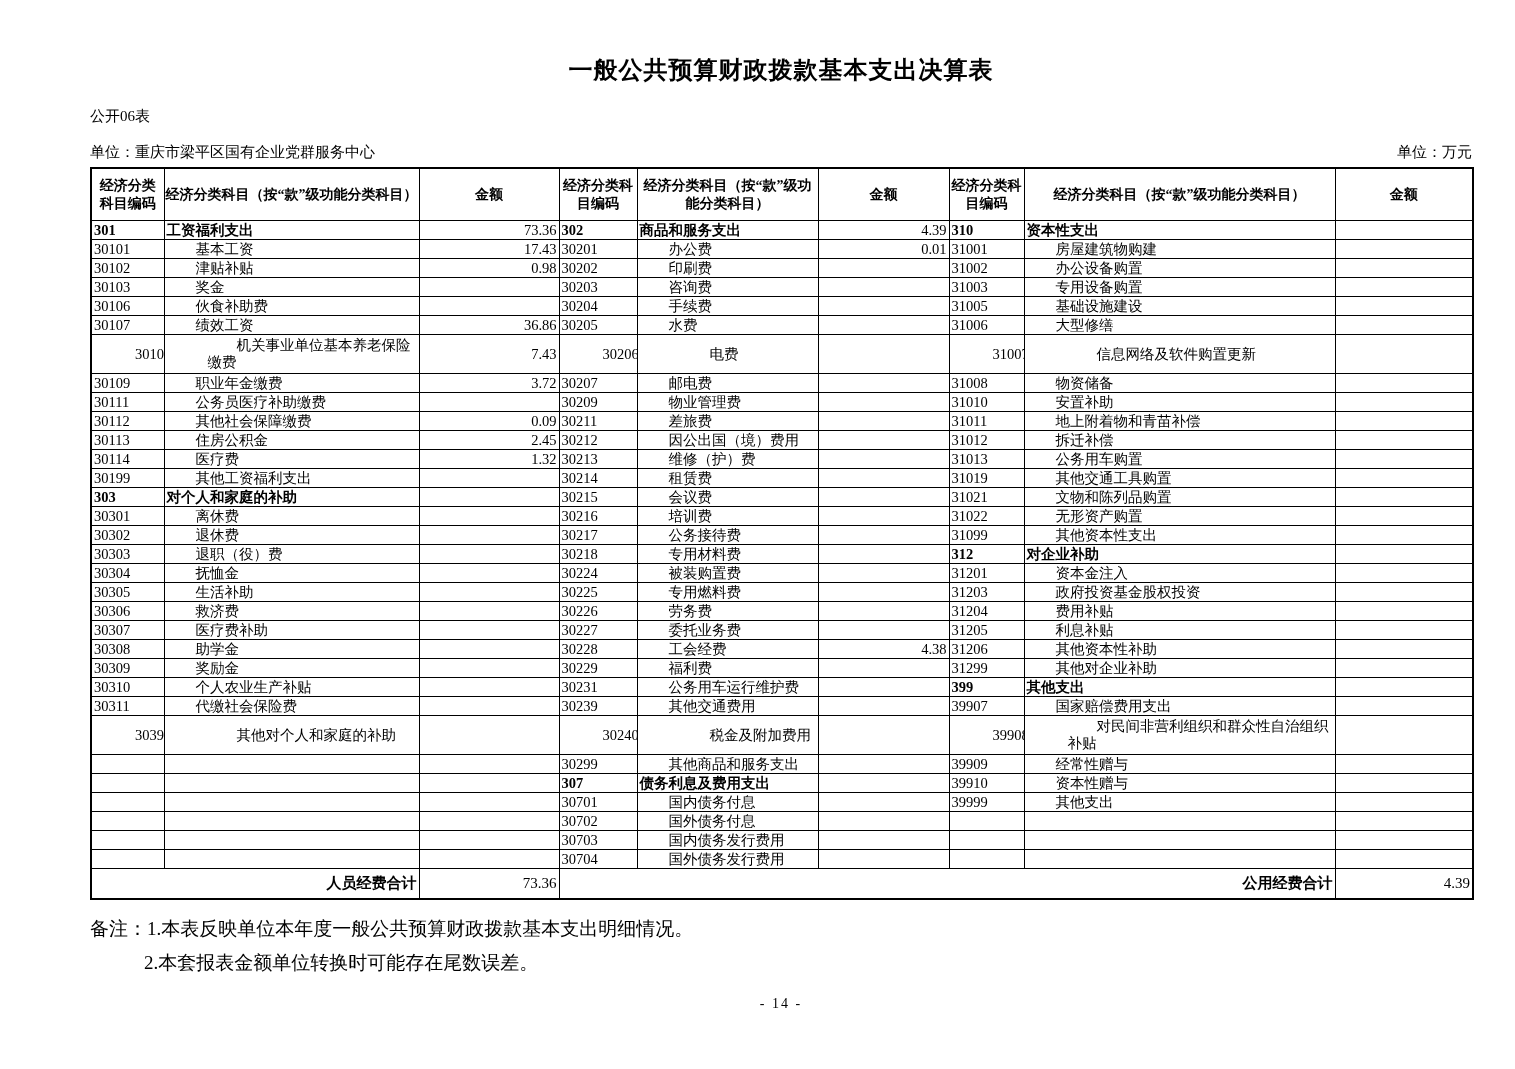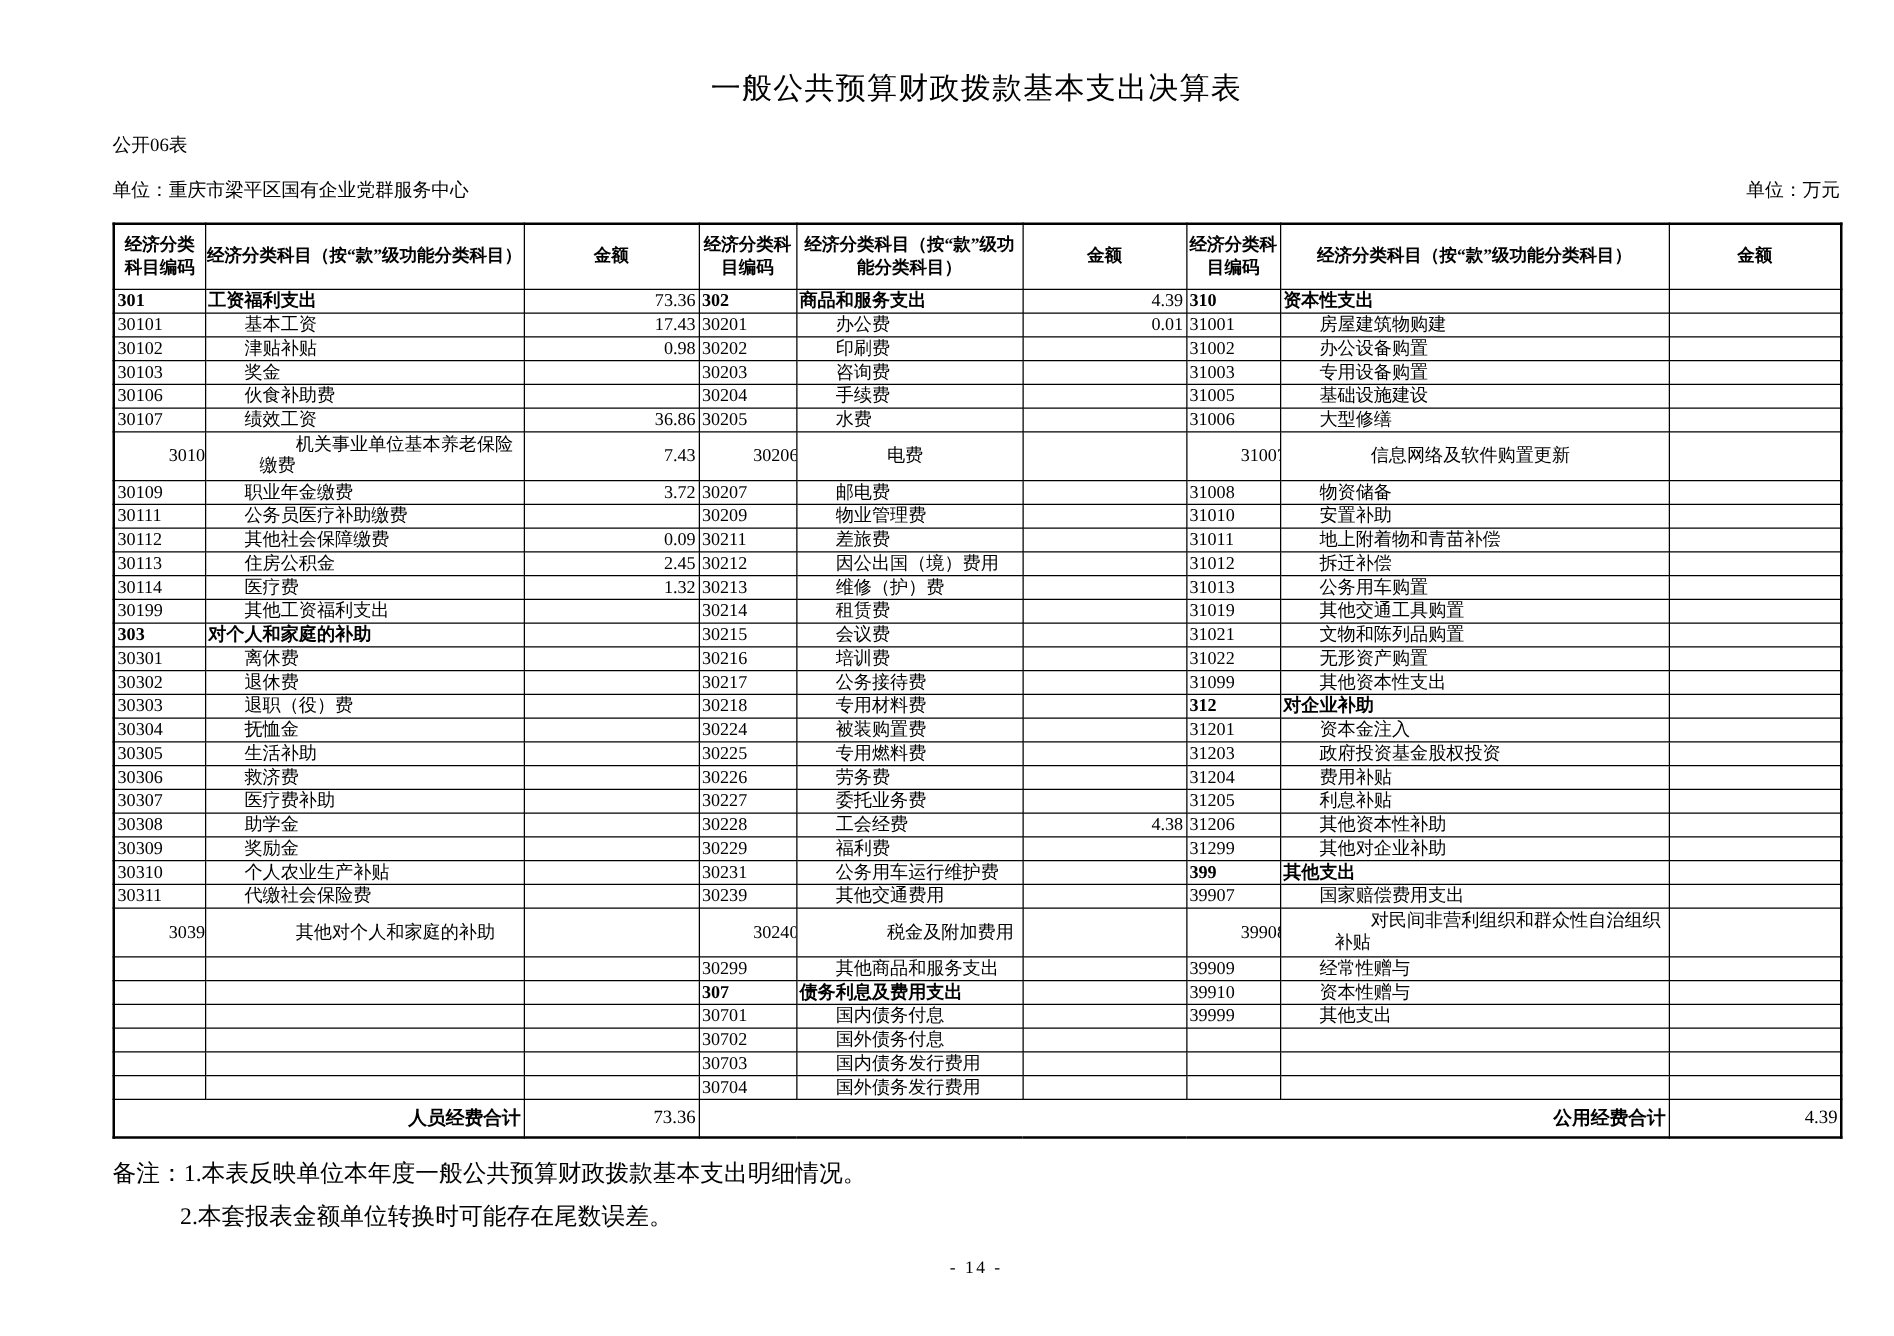--- a/index.html
+++ b/index.html
@@ -7,26 +7,26 @@
     width: 1515px; height: 1069px;
     color: #000;
     font-family: "Liberation Serif", "DejaVu Serif", serif;
     position: relative;
   }
   .page { width: 1382px; margin-left: 90px; }
 
   .title {
     margin: 0; padding-top: 54px;
     text-align: center;
-    font-size: 24px; font-weight: 400; letter-spacing: 1px;
+    font-size: 24px; font-weight: 700; letter-spacing: 1px;
   }
   .form-label { text-align: left; font-size: 15px; margin-top: 21px; }
   .unit-row {
     display: flex; justify-content: space-between;
-    font-size: 15px; margin-top: 17px; margin-bottom: 16px;
+    font-size: 15px; margin-top: 17px; margin-bottom: 5px;
   }
 
   table.budget {
     border-collapse: collapse; table-layout: fixed;
     width: 1382px; border: 2px solid #000;
   }
   .budget th, .budget td {
     border: 1px solid #000;
     padding: 0 2px;
     overflow: hidden;

